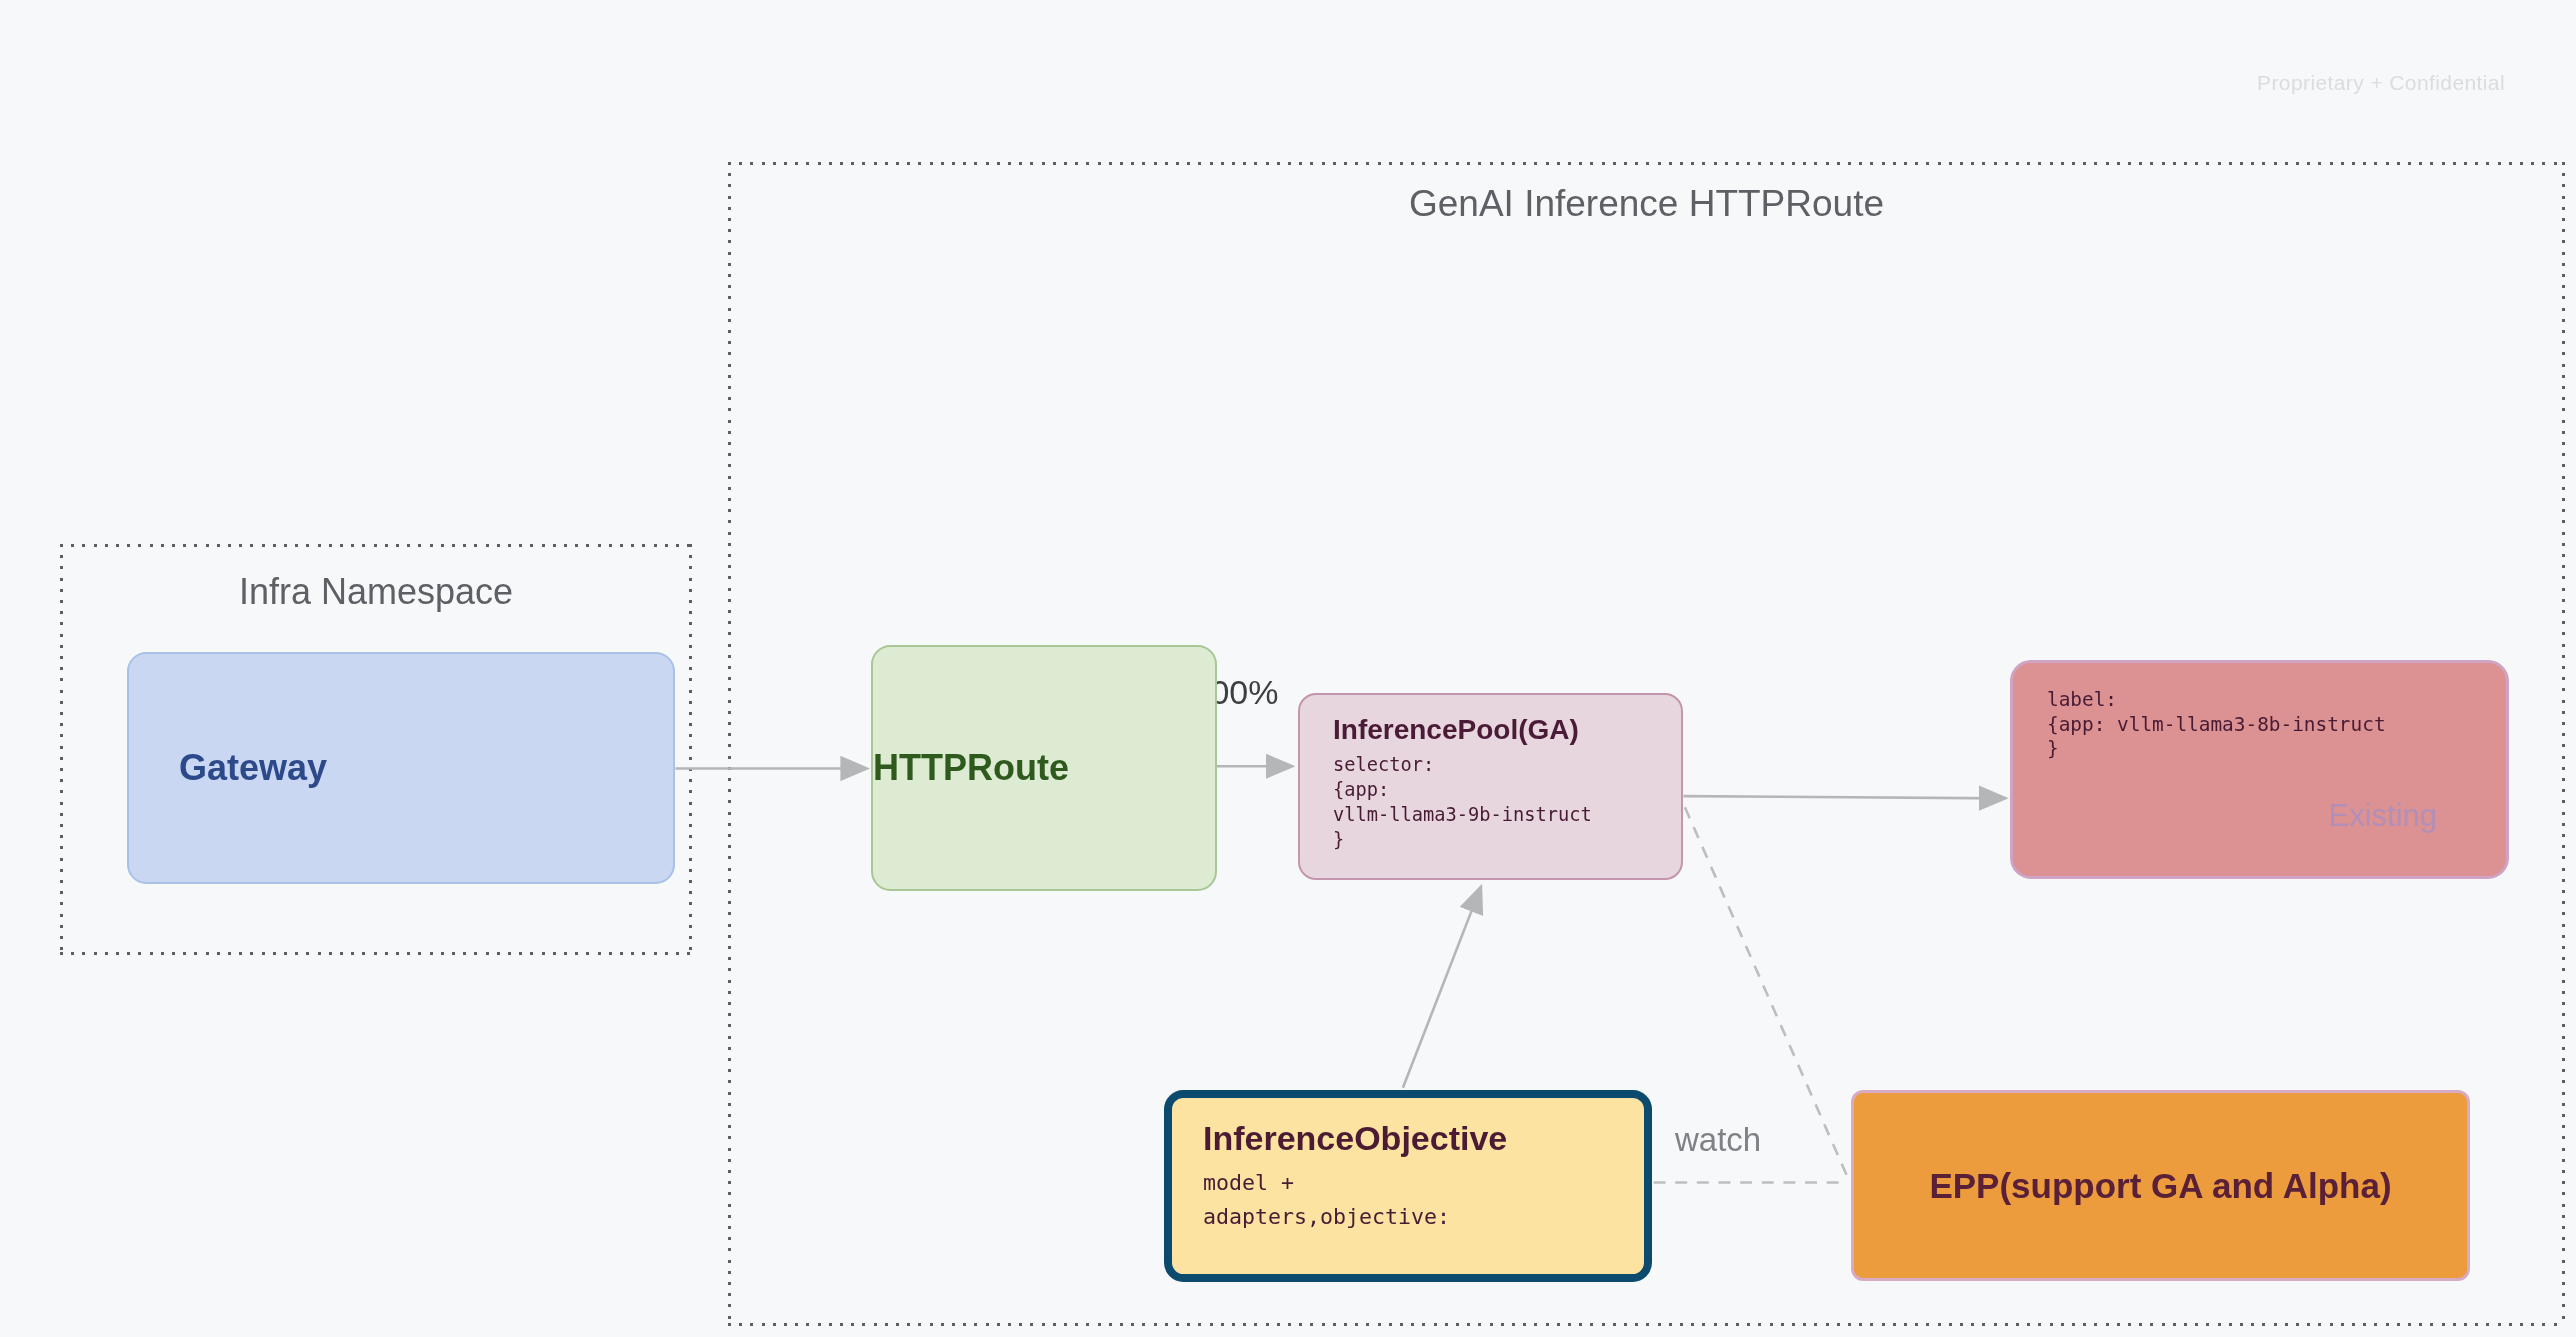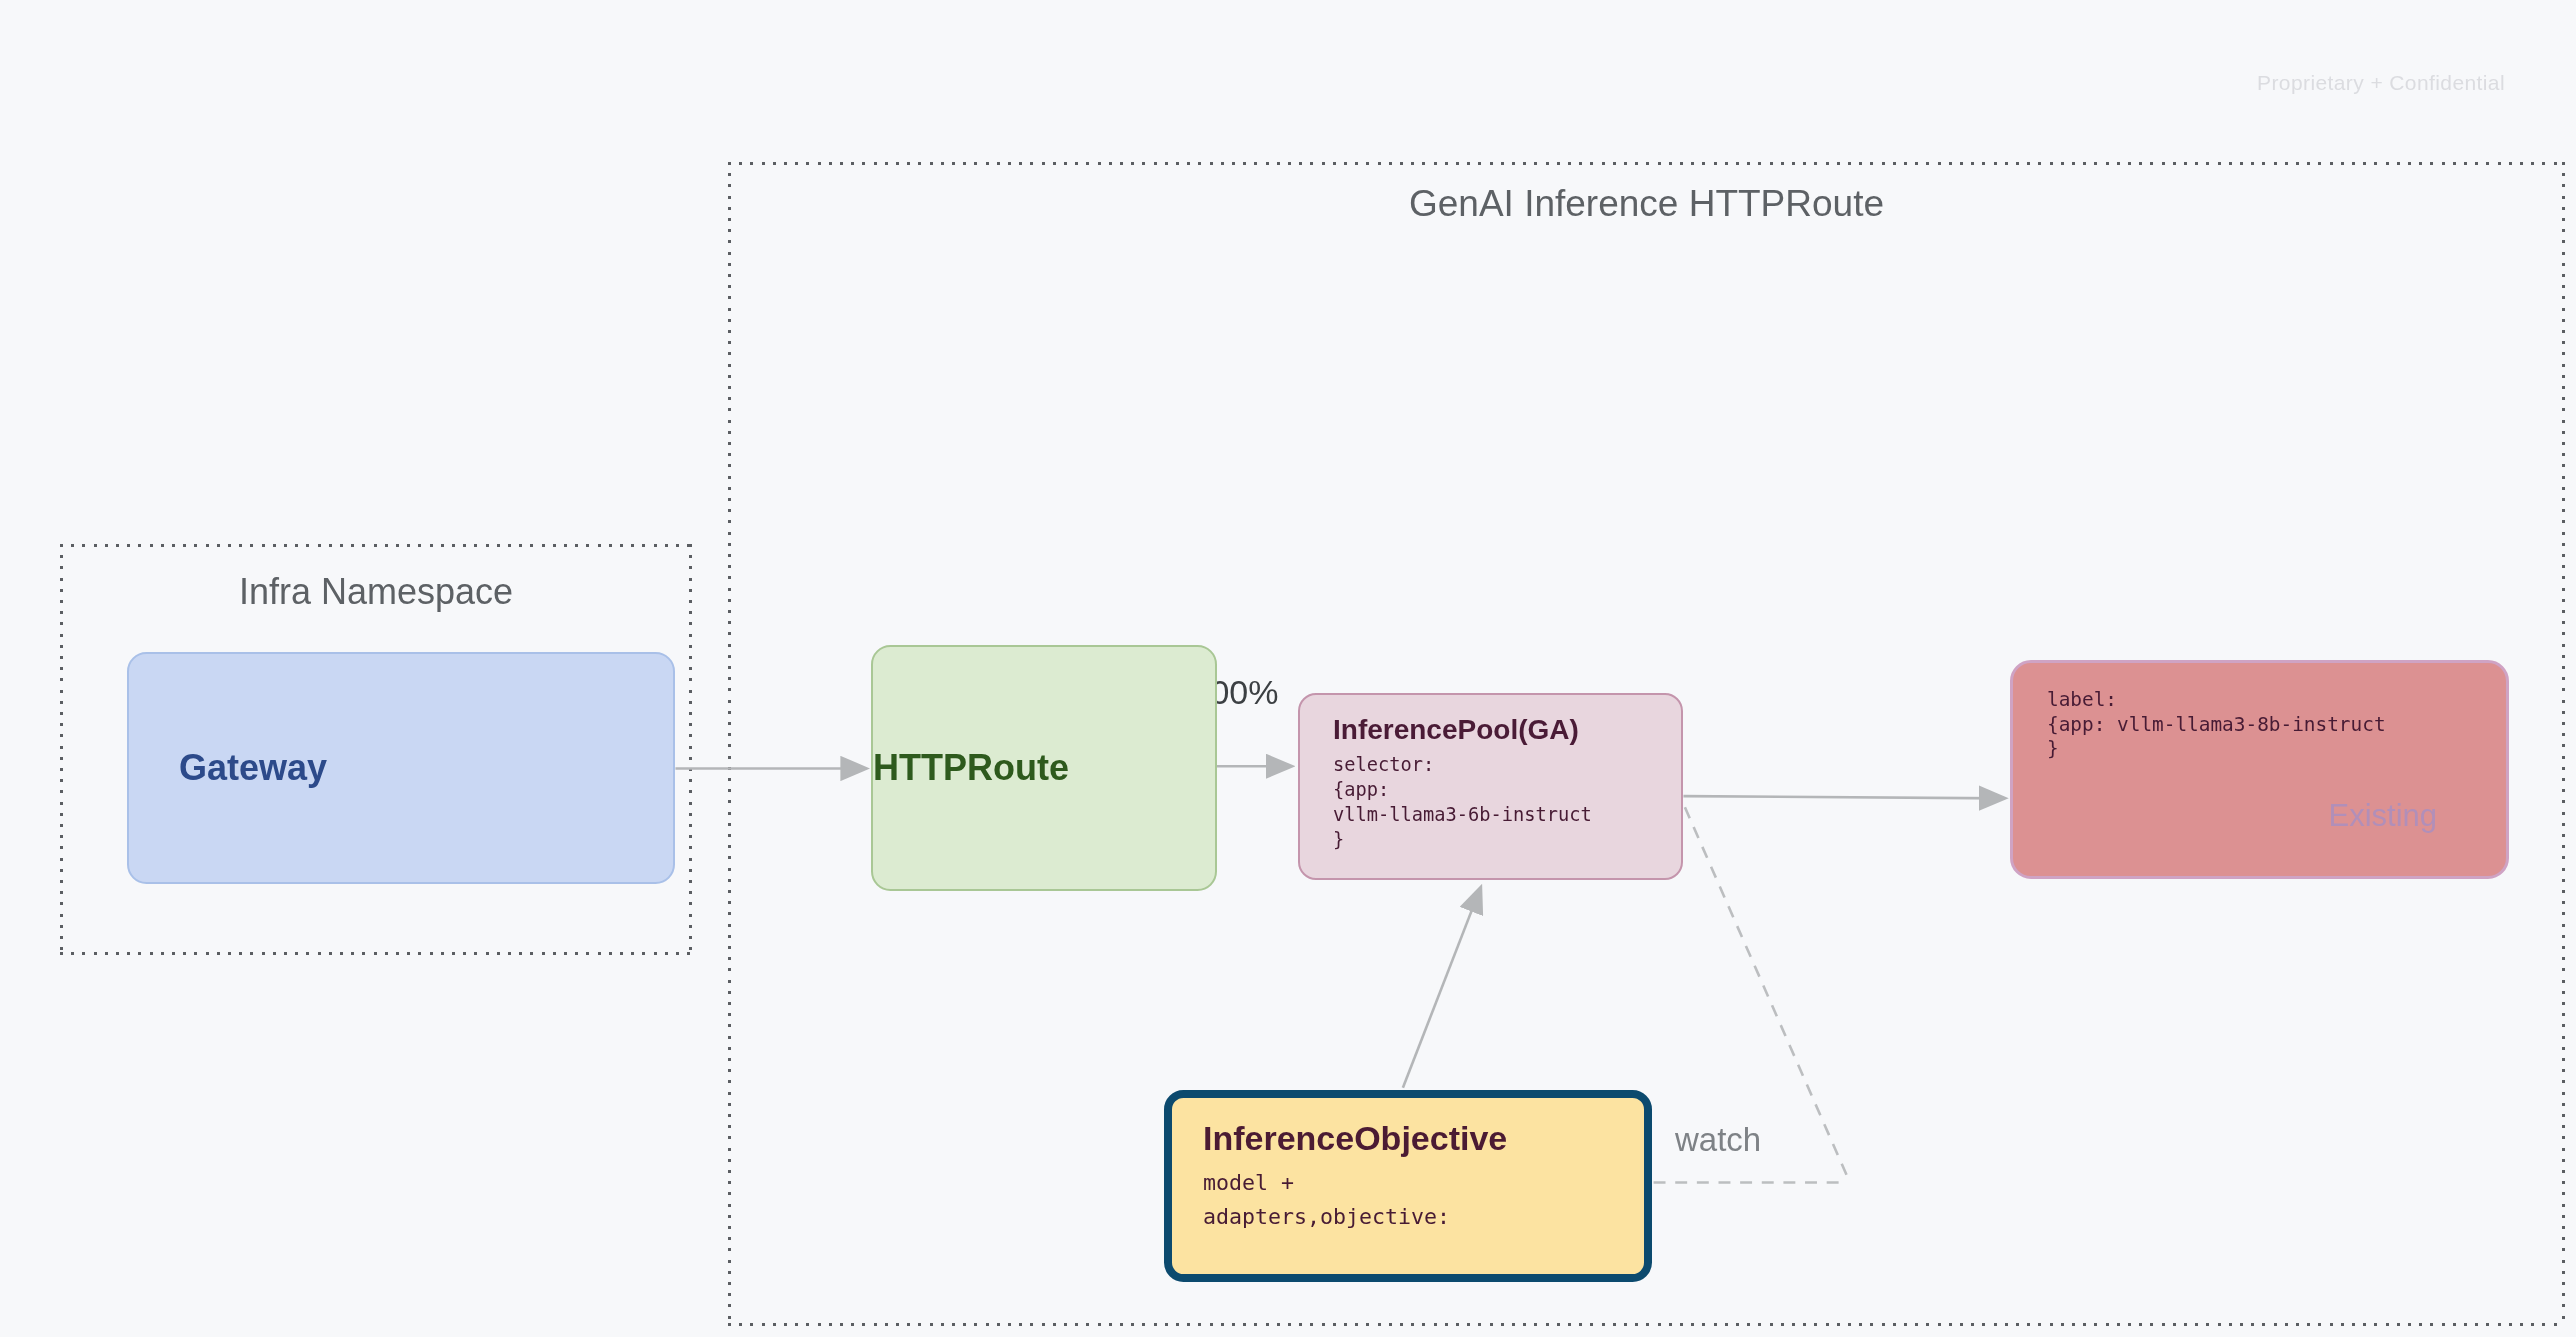--- a/index.html
+++ b/index.html
@@ -139,32 +139,35 @@
   </div>
 
   <div id="httproute" class="node">
     <div class="node-title">HTTPRoute</div>
   </div>
 
   <div id="inference-pool" class="node">
     <div class="node-title">InferencePool(GA)</div>
     <pre class="node-code">selector:
 {app:
-vllm-llama3-6b-instruct
+vllm-llama3-9b-instruct
 }</pre>
   </div>
 
   <div id="model-server-pods" class="node">
     <pre class="node-code">label:
 {app: vllm-llama3-8b-instruct
 }</pre>
     <div class="tag">Existing</div>
   </div>
 
   <div id="inference-objective" class="node">
     <div class="node-title">InferenceObjective</div>
     <pre class="node-code">model +
 adapters,objective:</pre>
   </div>
 
+  <div id="epp" class="node">
+    <div class="node-title">EPP(support GA and Alpha)</div>
+  </div>
 
 </div>
 
 
 </body></html>

